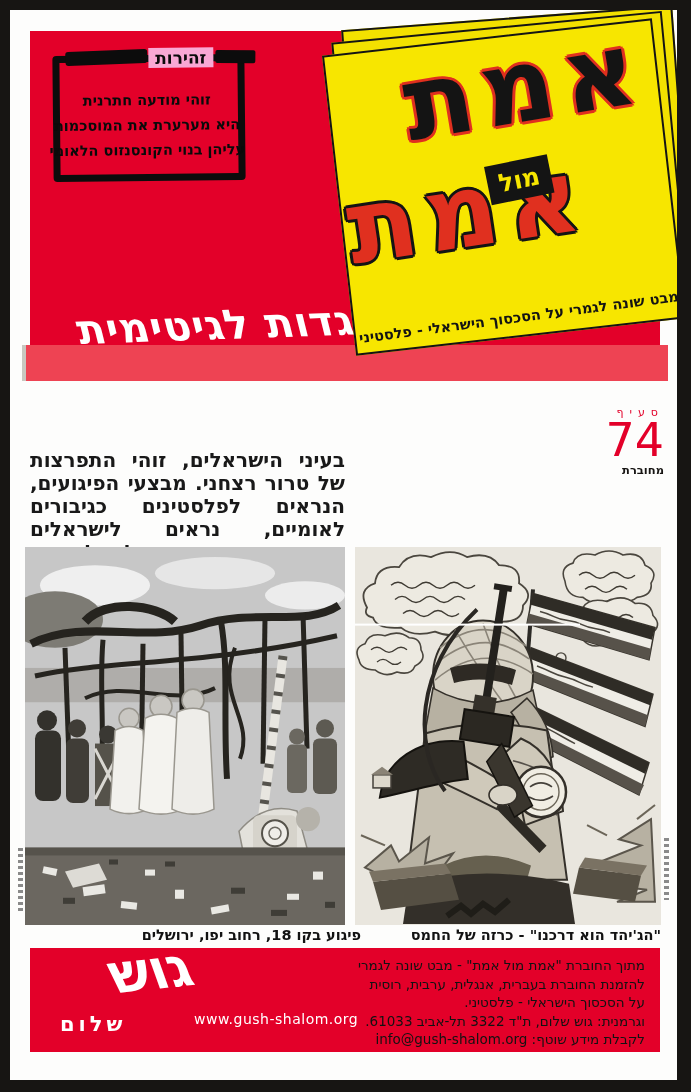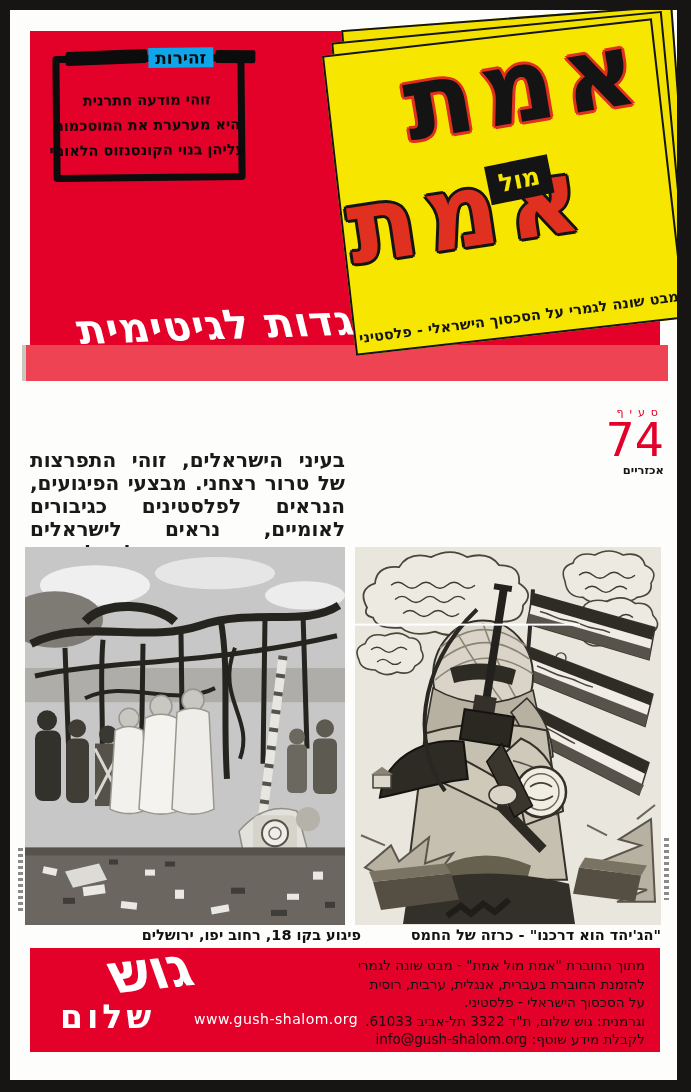--- a/index.html
+++ b/index.html
@@ -11,21 +11,21 @@
   .banner{position:absolute;left:20px;top:21px;width:630px;height:314px;background:#e30029;}
   .banner-strip{position:absolute;left:12px;top:335px;width:646px;height:36px;
         background:#ee4353;border-left:4px solid #c9c7c0;box-sizing:border-box;}
   
   .warning-box{position:absolute;left:23px;top:24px;width:178px;height:112px;
         border:7px solid #0c0c0c;border-radius:4px;transform:rotate(-.6deg);}
   .smudge-a{position:absolute;top:-12px;left:6px;width:82px;height:14px;background:#0c0c0c;
         transform:rotate(-1.6deg);border-radius:3px;}
   .smudge-b{position:absolute;top:-11px;right:-18px;width:40px;height:13px;background:#0c0c0c;
         transform:rotate(1.2deg);border-radius:2px;}
-  .warning-title{position:absolute;top:-14px;right:24px;background:#0ea5e9;color:#0a0a0a;
+  .warning-title{position:absolute;top:-14px;right:24px;background:#f9a8d4;color:#0a0a0a;
         font-weight:bold;font-size:17px;padding:0 7px;z-index:2;direction:rtl;}
   .warning-lines{position:absolute;left:-16px;right:-12px;top:26px;text-align:center;
         direction:rtl;color:#0a0a0a;font-weight:bold;font-size:14.5px;line-height:25px;}
   
   .banner-title{position:absolute;left:24px;right:34px;top:266px;text-align:center;
         color:#ffffff;font-weight:bold;font-size:41px;direction:rtl;white-space:nowrap;
         transform:rotate(-2deg) skewX(12deg);letter-spacing:1px;}
   
   .logo-card{position:absolute;left:328px;top:26px;width:332px;height:302px;
         transform:rotate(-6.5deg);z-index:3;}
@@ -68,21 +68,21 @@
         font-weight:bold;font-size:14.5px;}
   .caption-left{left:36px;width:315px;}
   .caption-right{left:345px;width:306px;}
   
   .footer{position:absolute;left:20px;top:938px;width:630px;height:104px;background:#e30029;}
   .footer-text{position:absolute;right:15px;top:8px;direction:rtl;text-align:right;
         color:#121212;font-size:13.5px;line-height:18.5px;}
   .footer-logo{position:absolute;left:30px;bottom:16px;width:128px;height:72px;}
   .logo-word1{position:absolute;right:-4px;top:-20px;color:#fff;font-weight:bold;font-size:54px;
         line-height:1;transform:skewX(14deg) rotate(-6deg);}
-  .logo-word2{position:absolute;left:0;bottom:0;color:#fff;font-weight:bold;font-size:33px;
+  .logo-word2{position:absolute;left:0;bottom:0;color:#fff;font-weight:bold;font-size:21px;
         letter-spacing:4px;direction:rtl;}
   .footer-url{position:absolute;left:164px;bottom:25px;color:#ffffff;font-size:14px;
         letter-spacing:.5px;}
 </style>
 </head>
 <body>
 
 <div class="page">
 
   <div class="banner">
@@ -107,21 +107,21 @@
       <div class="word-top">אמת</div>
       <div class="word-mid">מול</div>
       <div class="word-bottom">אמת</div>
       <div class="card-tagline">מבט שונה לגמרי על הסכסוך הישראלי - פלסטיני</div>
     </div>
   </div>
 
   <div class="section-marker">
     <div class="sec-top">סעיף</div>
     <div class="sec-num">74</div>
-    <div class="sec-bottom">אכזריים</div>
+    <div class="sec-bottom">מחוברת</div>
   </div>
 
   <div class="col col-left">בעיני הישראלים, זוהי התפרצות של טרור רצחני. מבצעי הפיגועים, הנראים לפלסטינים כגיבורים לאומיים, נראים לישראלים כפושעים אכזריים שיש לחסלם.</div>
 
   <figure class="img img-left">
     <svg viewBox="0 0 320 375" preserveAspectRatio="none">
       <rect width="320" height="375" fill="#c7c7c7"></rect>
       <ellipse cx="70" cy="38" rx="55" ry="20" fill="#efefef"></ellipse>
       <ellipse cx="190" cy="26" rx="60" ry="16" fill="#e6e6e6"></ellipse>
       <ellipse cx="280" cy="48" rx="40" ry="14" fill="#ececec"></ellipse>

